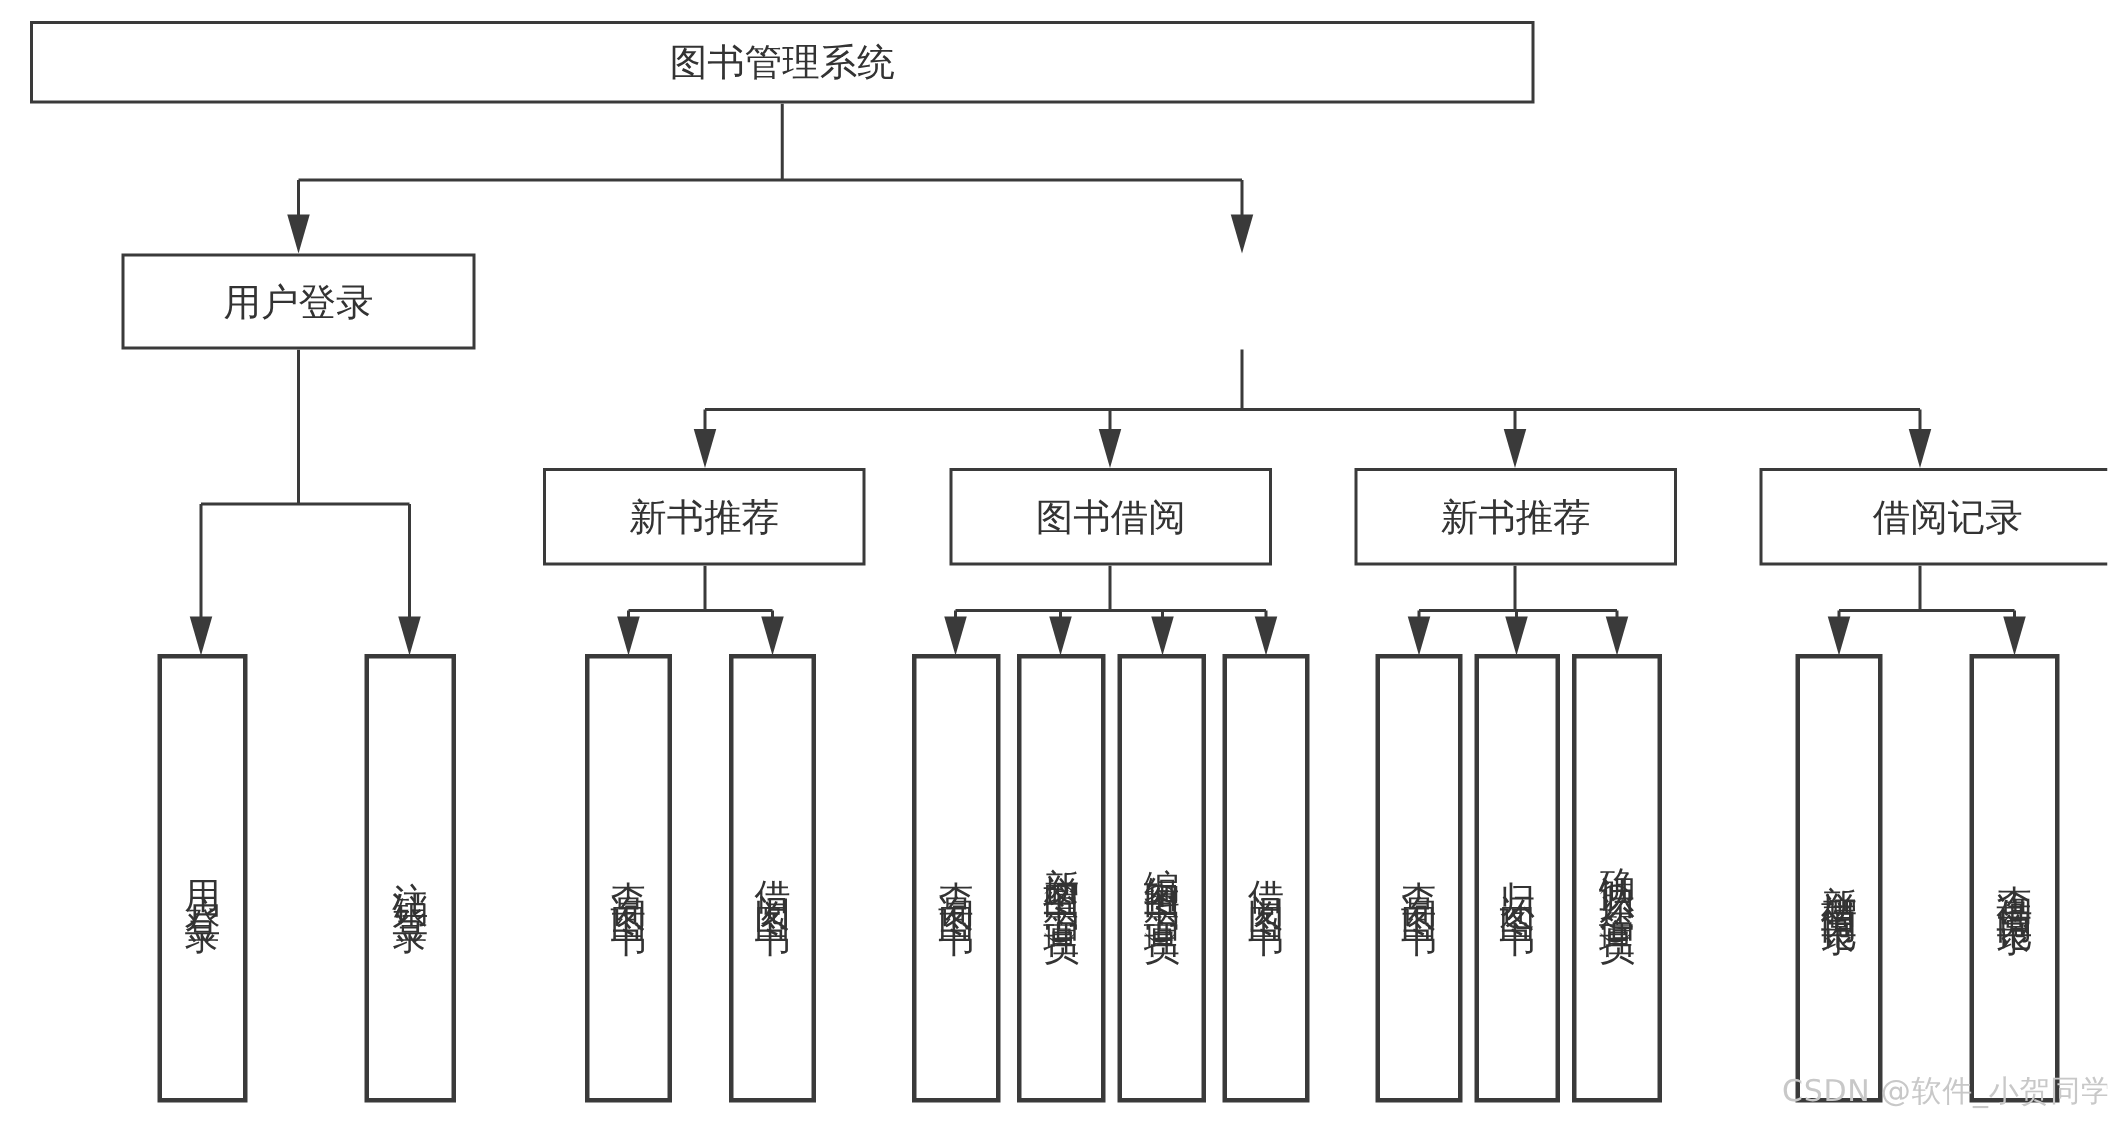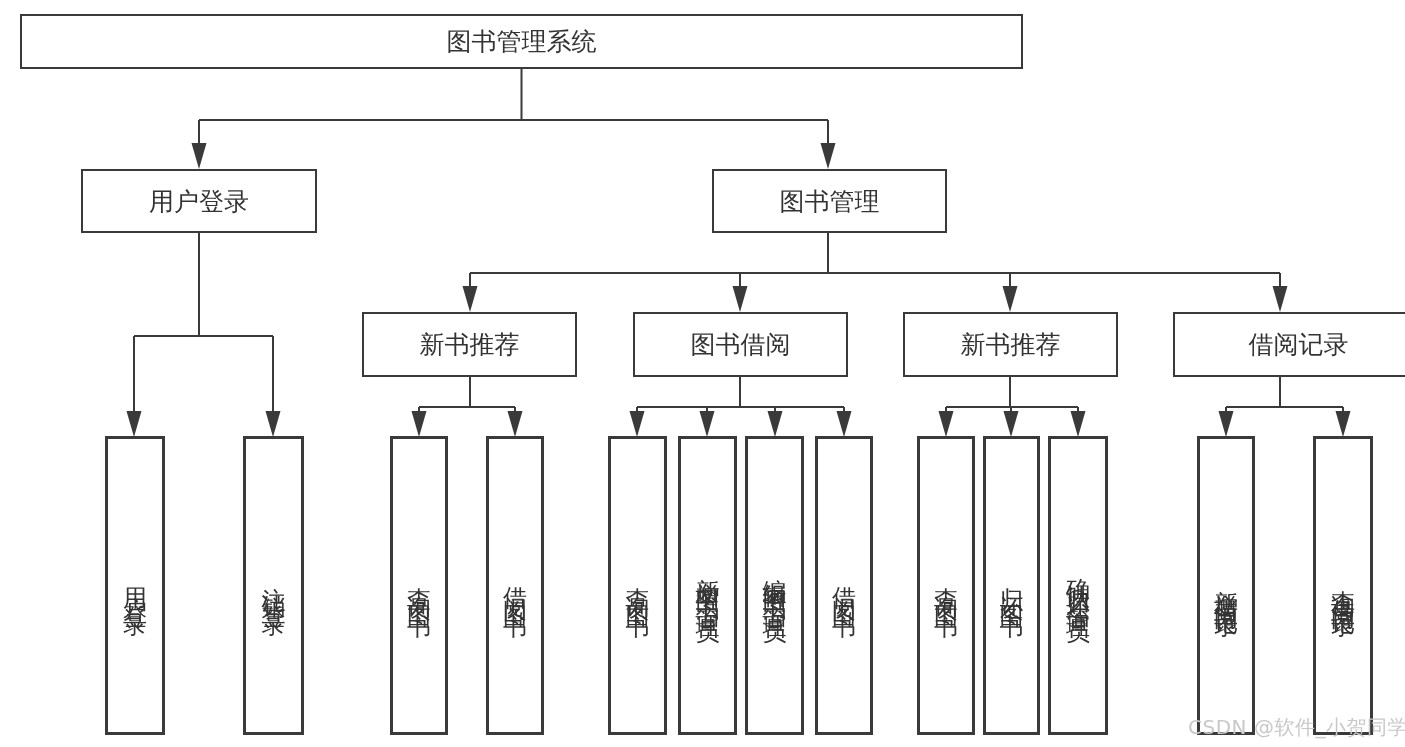--- a/index.html
+++ b/index.html
@@ -83,23 +83,20 @@
     </g>
   </svg>
 
   <div class="box" id="n-root">
     <span>图书管理系统</span>
   </div>
 
   <div class="box" id="n-userlogin">
     <span>用户登录</span>
   </div>
-  <div class="box" id="n-bookmgmt">
-    <span>图书管理</span>
-  </div>
 
   <div class="box" id="n-rec">
     <span>新书推荐</span>
   </div>
   <div class="box" id="n-bb">
     <span>图书借阅</span>
   </div>
   <div class="box" id="n-cb">
     <span>新书推荐</span>
   </div>

